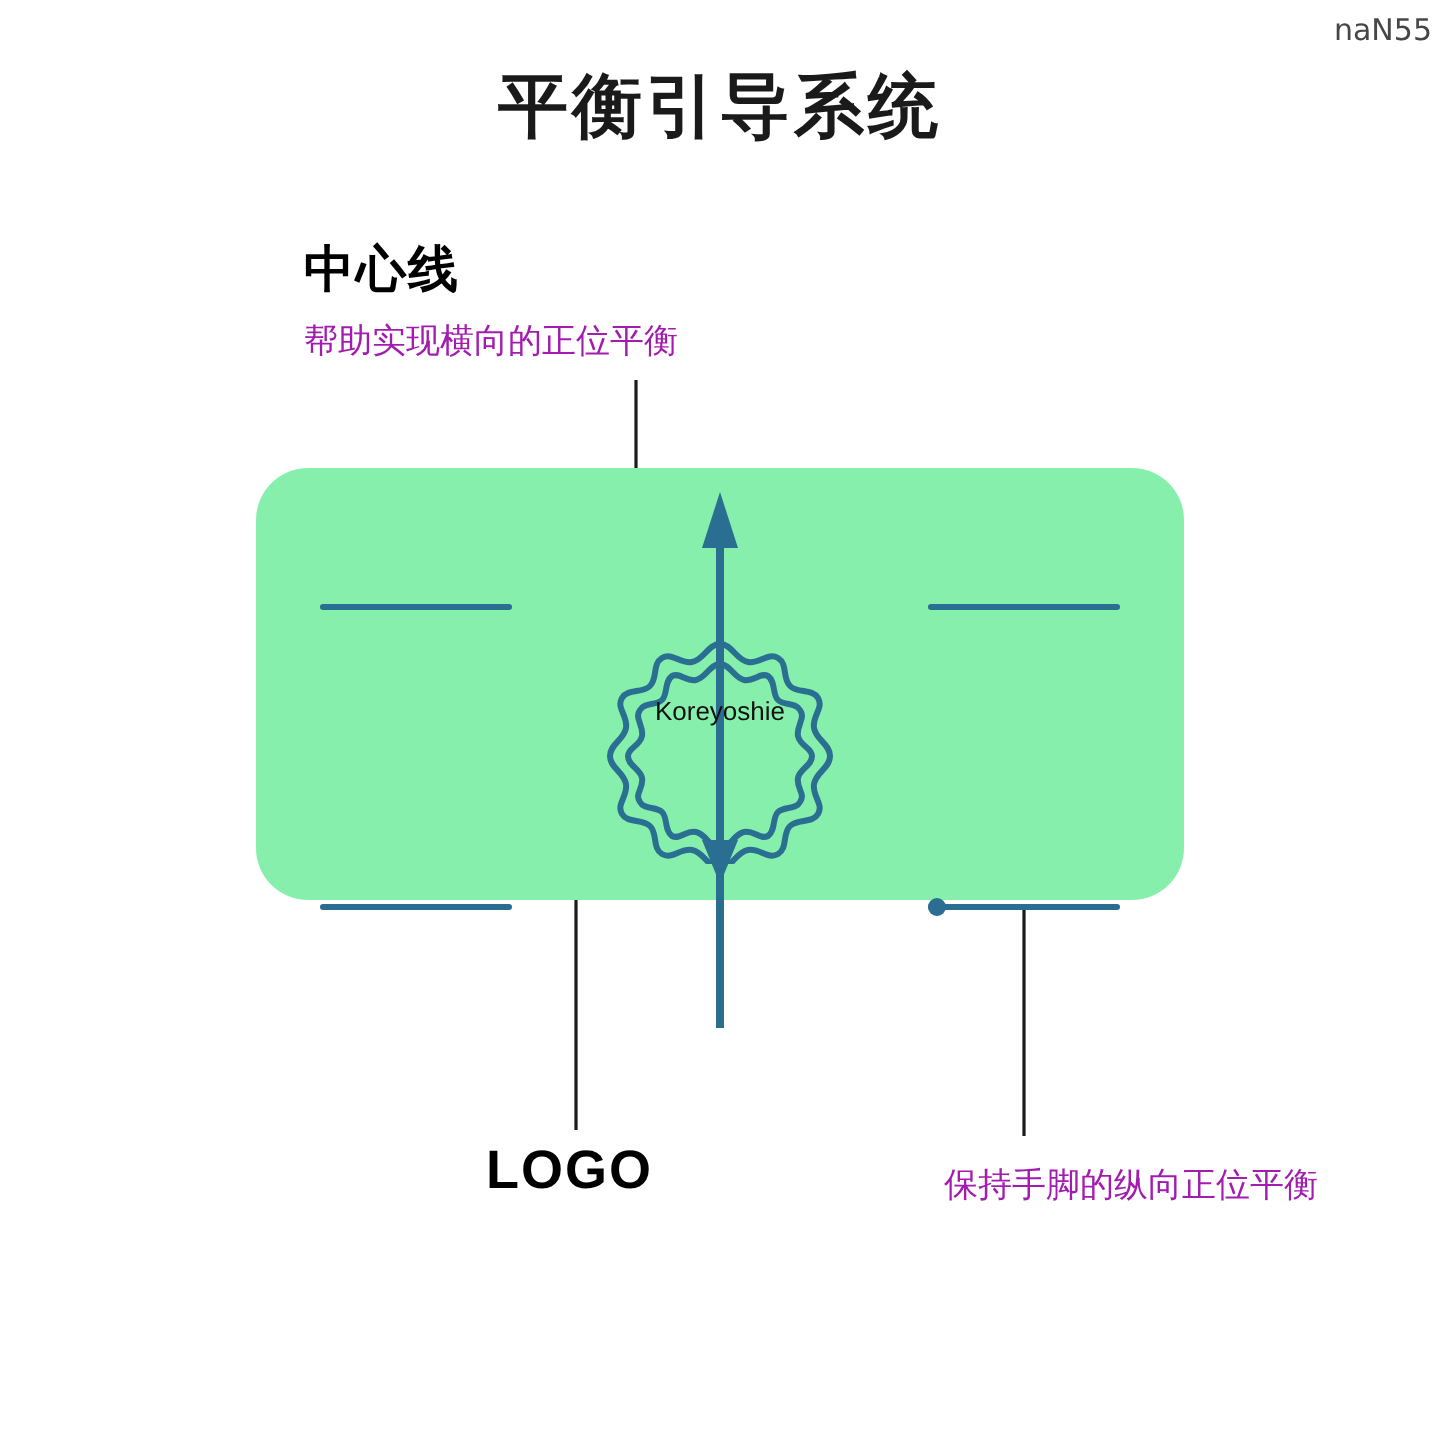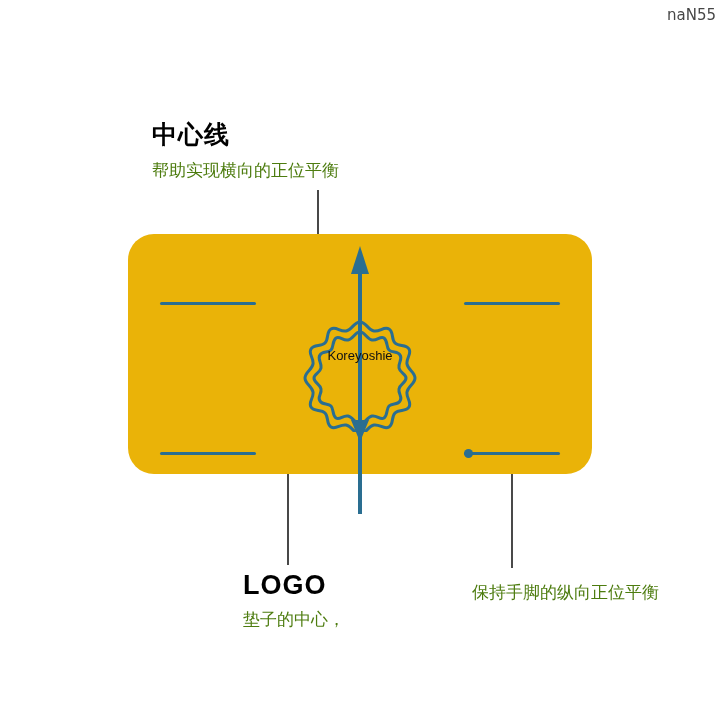--- a/index.html
+++ b/index.html
@@ -46,22 +46,22 @@
     color: #1a1a1a;
     letter-spacing: 2px;
   }
 
   
   .mat {
     position: absolute;
     left: 128px;
     top: 234px;
     width: 464px;
-    height: 240px;
-    background: #eab308;
+    height: 216px;
+    background: #86efac;
     border-radius: 26px;
   }
 
   
   .mat-line {
     position: absolute;
     background: #2a6e91;
     height: 3px;
     border-radius: 2px;
   }
@@ -136,21 +136,21 @@
   .callout { position: absolute; }
   .callout .cap {
     font-size: 25px;
     font-weight: bold;
     color: #000000;
     letter-spacing: 1px;
     white-space: nowrap;
   }
   .callout .desc {
     font-size: 17px;
-    color: #4d7c0f;
+    color: #a21caf;
     white-space: nowrap;
     line-height: 1.45;
     text-align: right;
   }
 
   .callout-center { left: 152px; top: 118px; }
   .callout-center .cap { margin-bottom: 8px; }
 
   .callout-logo { left: 243px; top: 570px; text-align: left; }
   .callout-logo .cap { font-size: 27px; }
@@ -167,20 +167,21 @@
     pointer-events: none;
   }
 </style>
 </head>
 <body>
 
 <div id="stage">
 
   <div class="watermark">naN55</div>
 
+  <div class="main-title">平衡引导系统</div>
 
   <svg class="leaders" viewBox="0 0 720 720">
 
     <path d="M 318 190 L 318 303 L 356 303" stroke="#1c1c1c" stroke-width="1.6" fill="none"></path>
 
     <path d="M 356 425 L 288 425 L 288 565" stroke="#1c1c1c" stroke-width="1.6" fill="none"></path>
 
     <path d="M 512 453 L 512 568" stroke="#1c1c1c" stroke-width="1.6" fill="none"></path>
   </svg>
 
@@ -220,20 +221,19 @@
     <div class="logo-text">Koreyoshie</div>
   </div>
 
   <div class="callout callout-center">
     <div class="cap">中心线</div>
     <div class="desc">帮助实现横向的正位平衡</div>
   </div>
 
   <div class="callout callout-logo">
     <div class="cap">LOGO</div>
-    <div class="desc">垫子的中心，</div>
   </div>
 
   <div class="callout callout-bottom">
     <div class="desc">保持手脚的纵向正位平衡</div>
   </div>
 
 </div>
 
 </body></html>

